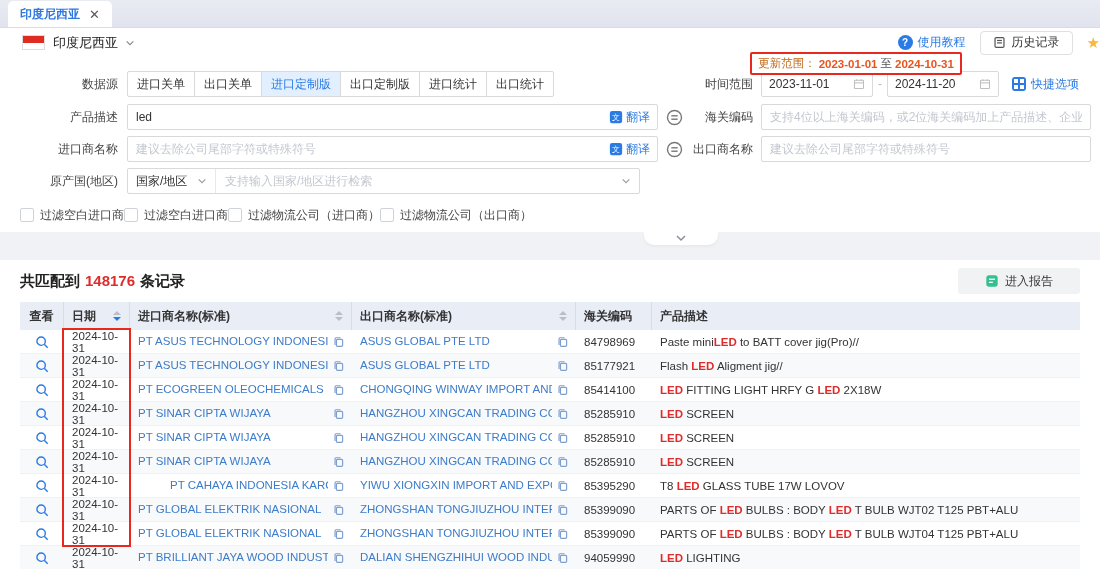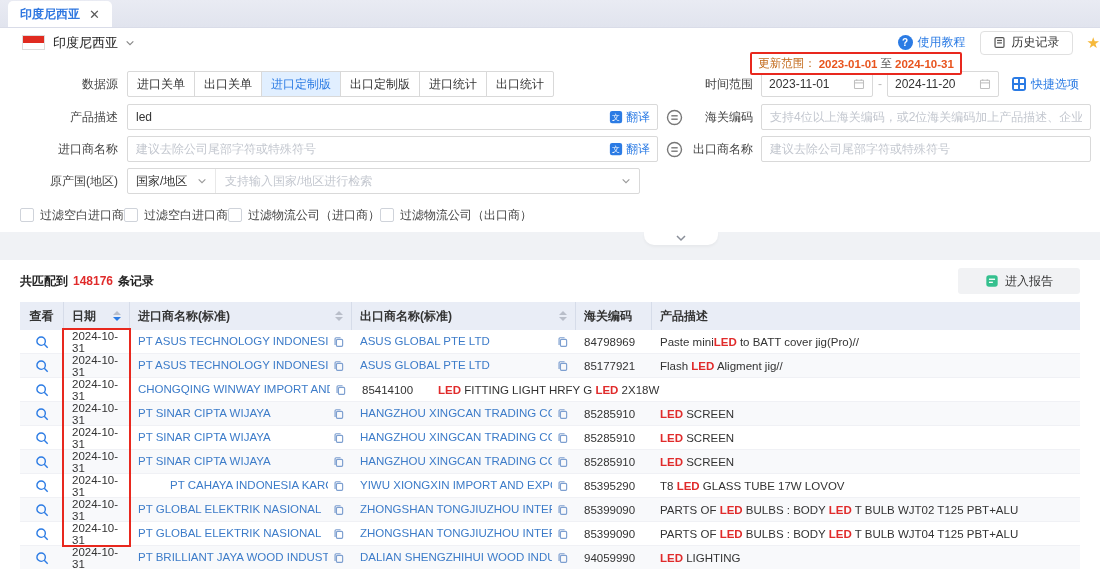--- a/index.html
+++ b/index.html
@@ -64,21 +64,21 @@
   .origin > .chev { margin-right:8px; }
 
   .cb-item { display:inline-flex; align-items:center; gap:6px; cursor:pointer; color:#444; }
   .cb-box { width:14px; height:14px; border:1px solid #cfd3da; border-radius:2px; background:#fff; flex:none; }
 
   .collapse-tab { position:absolute; left:644px; top:175px; width:74px; height:13px; background:#fff; border-radius:0 0 10px 10px; display:flex; align-items:center; justify-content:center; cursor:pointer; box-shadow:0 2px 3px rgba(0,0,0,.04); }
 
   
   .results { position:absolute; top:260px; left:0; width:1100px; height:309px; background:#fff; overflow:hidden; }
   .res-head { height:42px; display:flex; align-items:center; padding:0 20px; }
-  .match { font-size:12px; font-weight:700; color:#222; }
+  .match { font-size:15px; font-weight:700; color:#222; }
   .match-count { color:#e02b2b; margin:0 5px; }
   .report-btn { margin-left:auto; height:26px; display:inline-flex; align-items:center; gap:6px; background:#f1f2f4; border-radius:3px; padding:0 27px; cursor:pointer; color:#333; }
 
   .table { position:absolute; left:20px; top:42px; width:1060px; }
   .thead { display:flex; height:28px; background:#e9edf6; align-items:stretch; font-weight:700; color:#333; }
   .tcell { padding:0 8px; display:flex; align-items:center; overflow:hidden; flex:none; }
   .thead .tcell { border-right:1px solid rgba(130,145,180,.18); }
   .thead .tcell:last-child { border-right:none; }
   .c0 { justify-content:center; padding:0; }
   .sorter { margin-left:auto; display:inline-flex; flex-direction:column; gap:2px; padding-left:6px; }
@@ -399,20 +399,29 @@
         <div class="trow">
           <div class="tcell c0" style="width: 44px;">
             <span class="view-btn">
               <svg width="14" height="14" viewBox="0 0 16 16">
                 <circle cx="7" cy="7" r="4.8" fill="none" stroke="#2b7be4" stroke-width="1.6"></circle>
                 <line x1="10.6" y1="10.6" x2="14.5" y2="14.5" stroke="#2b7be4" stroke-width="1.6"></line>
               </svg>
             </span>
           </div>
           <div class="tcell" style="width: 66px;">2024-10-31</div>
+          <div class="tcell" style="width: 222px;">
+            <span class="cell-link">PT ECOGREEN OLEOCHEMICALS</span>
+            <span class="copy-ic">
+              <svg width="11" height="11" viewBox="0 0 16 16">
+                <rect x="5" y="5" width="9" height="10" rx="1.5" fill="none" stroke="#7d9fd0" stroke-width="1.7"></rect>
+                <path d="M11 2.5H4.5A1.5 1.5 0 0 0 3 4v9" fill="none" stroke="#7d9fd0" stroke-width="1.7"></path>
+              </svg>
+            </span>
+          </div>
           <div class="tcell" style="width: 224px;">
             <span class="cell-link">CHONGQING WINWAY IMPORT AND E...</span>
             <span class="copy-ic">
               <svg width="11" height="11" viewBox="0 0 16 16">
                 <rect x="5" y="5" width="9" height="10" rx="1.5" fill="none" stroke="#7d9fd0" stroke-width="1.7"></rect>
                 <path d="M11 2.5H4.5A1.5 1.5 0 0 0 3 4v9" fill="none" stroke="#7d9fd0" stroke-width="1.7"></path>
               </svg>
             </span>
           </div>
           <div class="tcell" style="width: 76px;">85414100</div>

